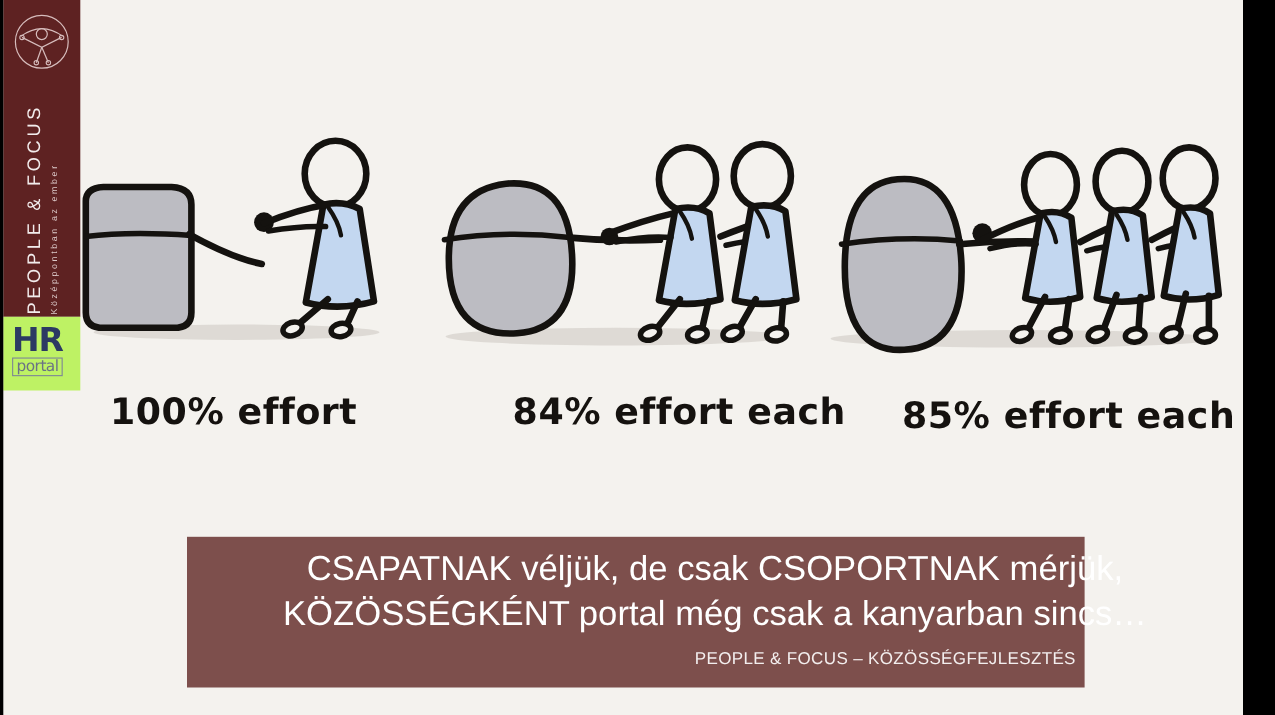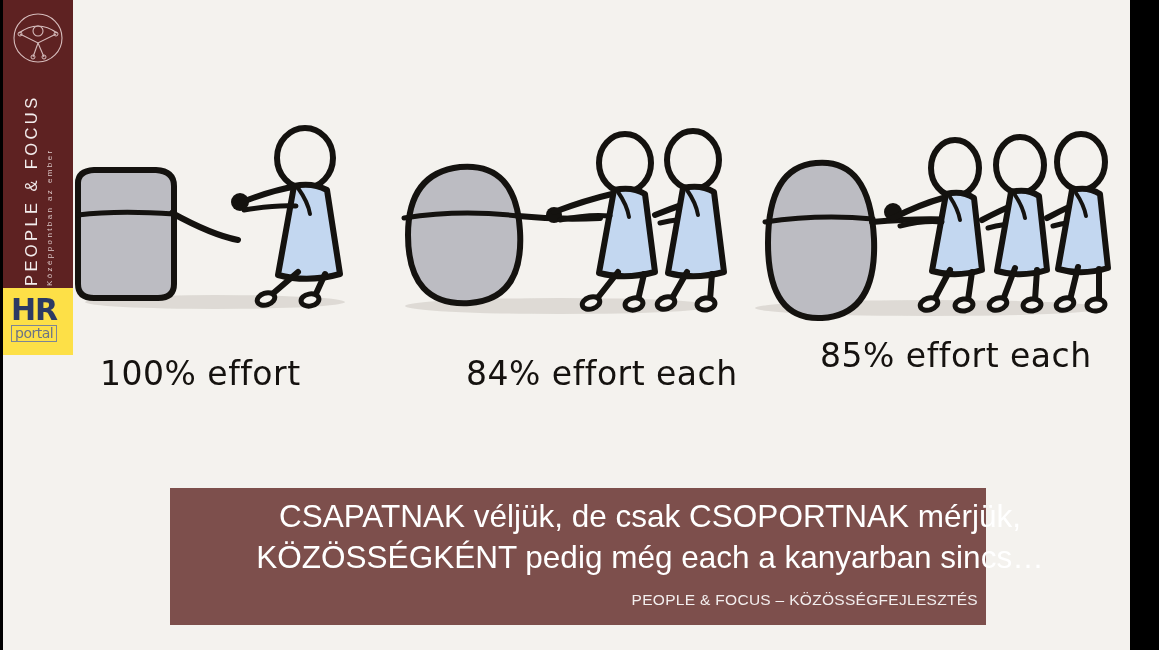--- a/index.html
+++ b/index.html
@@ -49,27 +49,27 @@
     background: #f4f2ee;
   }
   .illustration svg { display: block; }
 
   
   .effort-label {
     position: absolute;
     color: #15120f;
     font-family: "DejaVu Sans", sans-serif;
     font-size: 33px;
-    font-weight: 400;
+    font-weight: 700;
     letter-spacing: 0.5px;
     white-space: nowrap;
   }
   #effort-1 { left: 100px; top: 354px; }
   #effort-2 { left: 466px; top: 354px; }
-  #effort-3 { left: 820px; top: 336px; }
+  #effort-3 { left: 820px; top: 358px; }
 
   
   .brand-sidebar {
     position: absolute;
     left: 3px;
     top: 0;
     width: 70px;
     height: 288px;
     background: #5e2222;
     z-index: 30;
@@ -120,21 +120,21 @@
     white-space: nowrap;
   }
 
   
   .hr-logo-box {
     position: absolute;
     left: 3px;
     top: 288px;
     width: 70px;
     height: 67px;
-    background: #fde047;
+    background: #bef264;
     z-index: 30;
   }
   .hr-logo-inner {
     position: absolute;
     left: 8px;
     top: 8px;
     width: 54px;
     height: 50px;
   }
   .hr-text {
@@ -333,21 +333,21 @@
       <div class="hr-text">HR</div>
       <div class="portal-box">
         <div class="portal-text">portal</div>
       </div>
     </div>
   </div>
 
   <div class="caption-band">
     <div class="caption-lines">
       <div class="caption-line">CSAPATNAK véljük, de csak CSOPORTNAK mérjük,</div>
-      <div class="caption-line">KÖZÖSSÉGKÉNT pedig még each a kanyarban sincs…</div>
+      <div class="caption-line">KÖZÖSSÉGKÉNT portal még csak a kanyarban sincs…</div>
     </div>
     <div class="caption-footer">PEOPLE &amp; FOCUS –  KÖZÖSSÉGFEJLESZTÉS</div>
   </div>
 
   <div class="left-edge"></div>
   <div class="right-band"></div>
 
 </div>
 
 </body></html>

